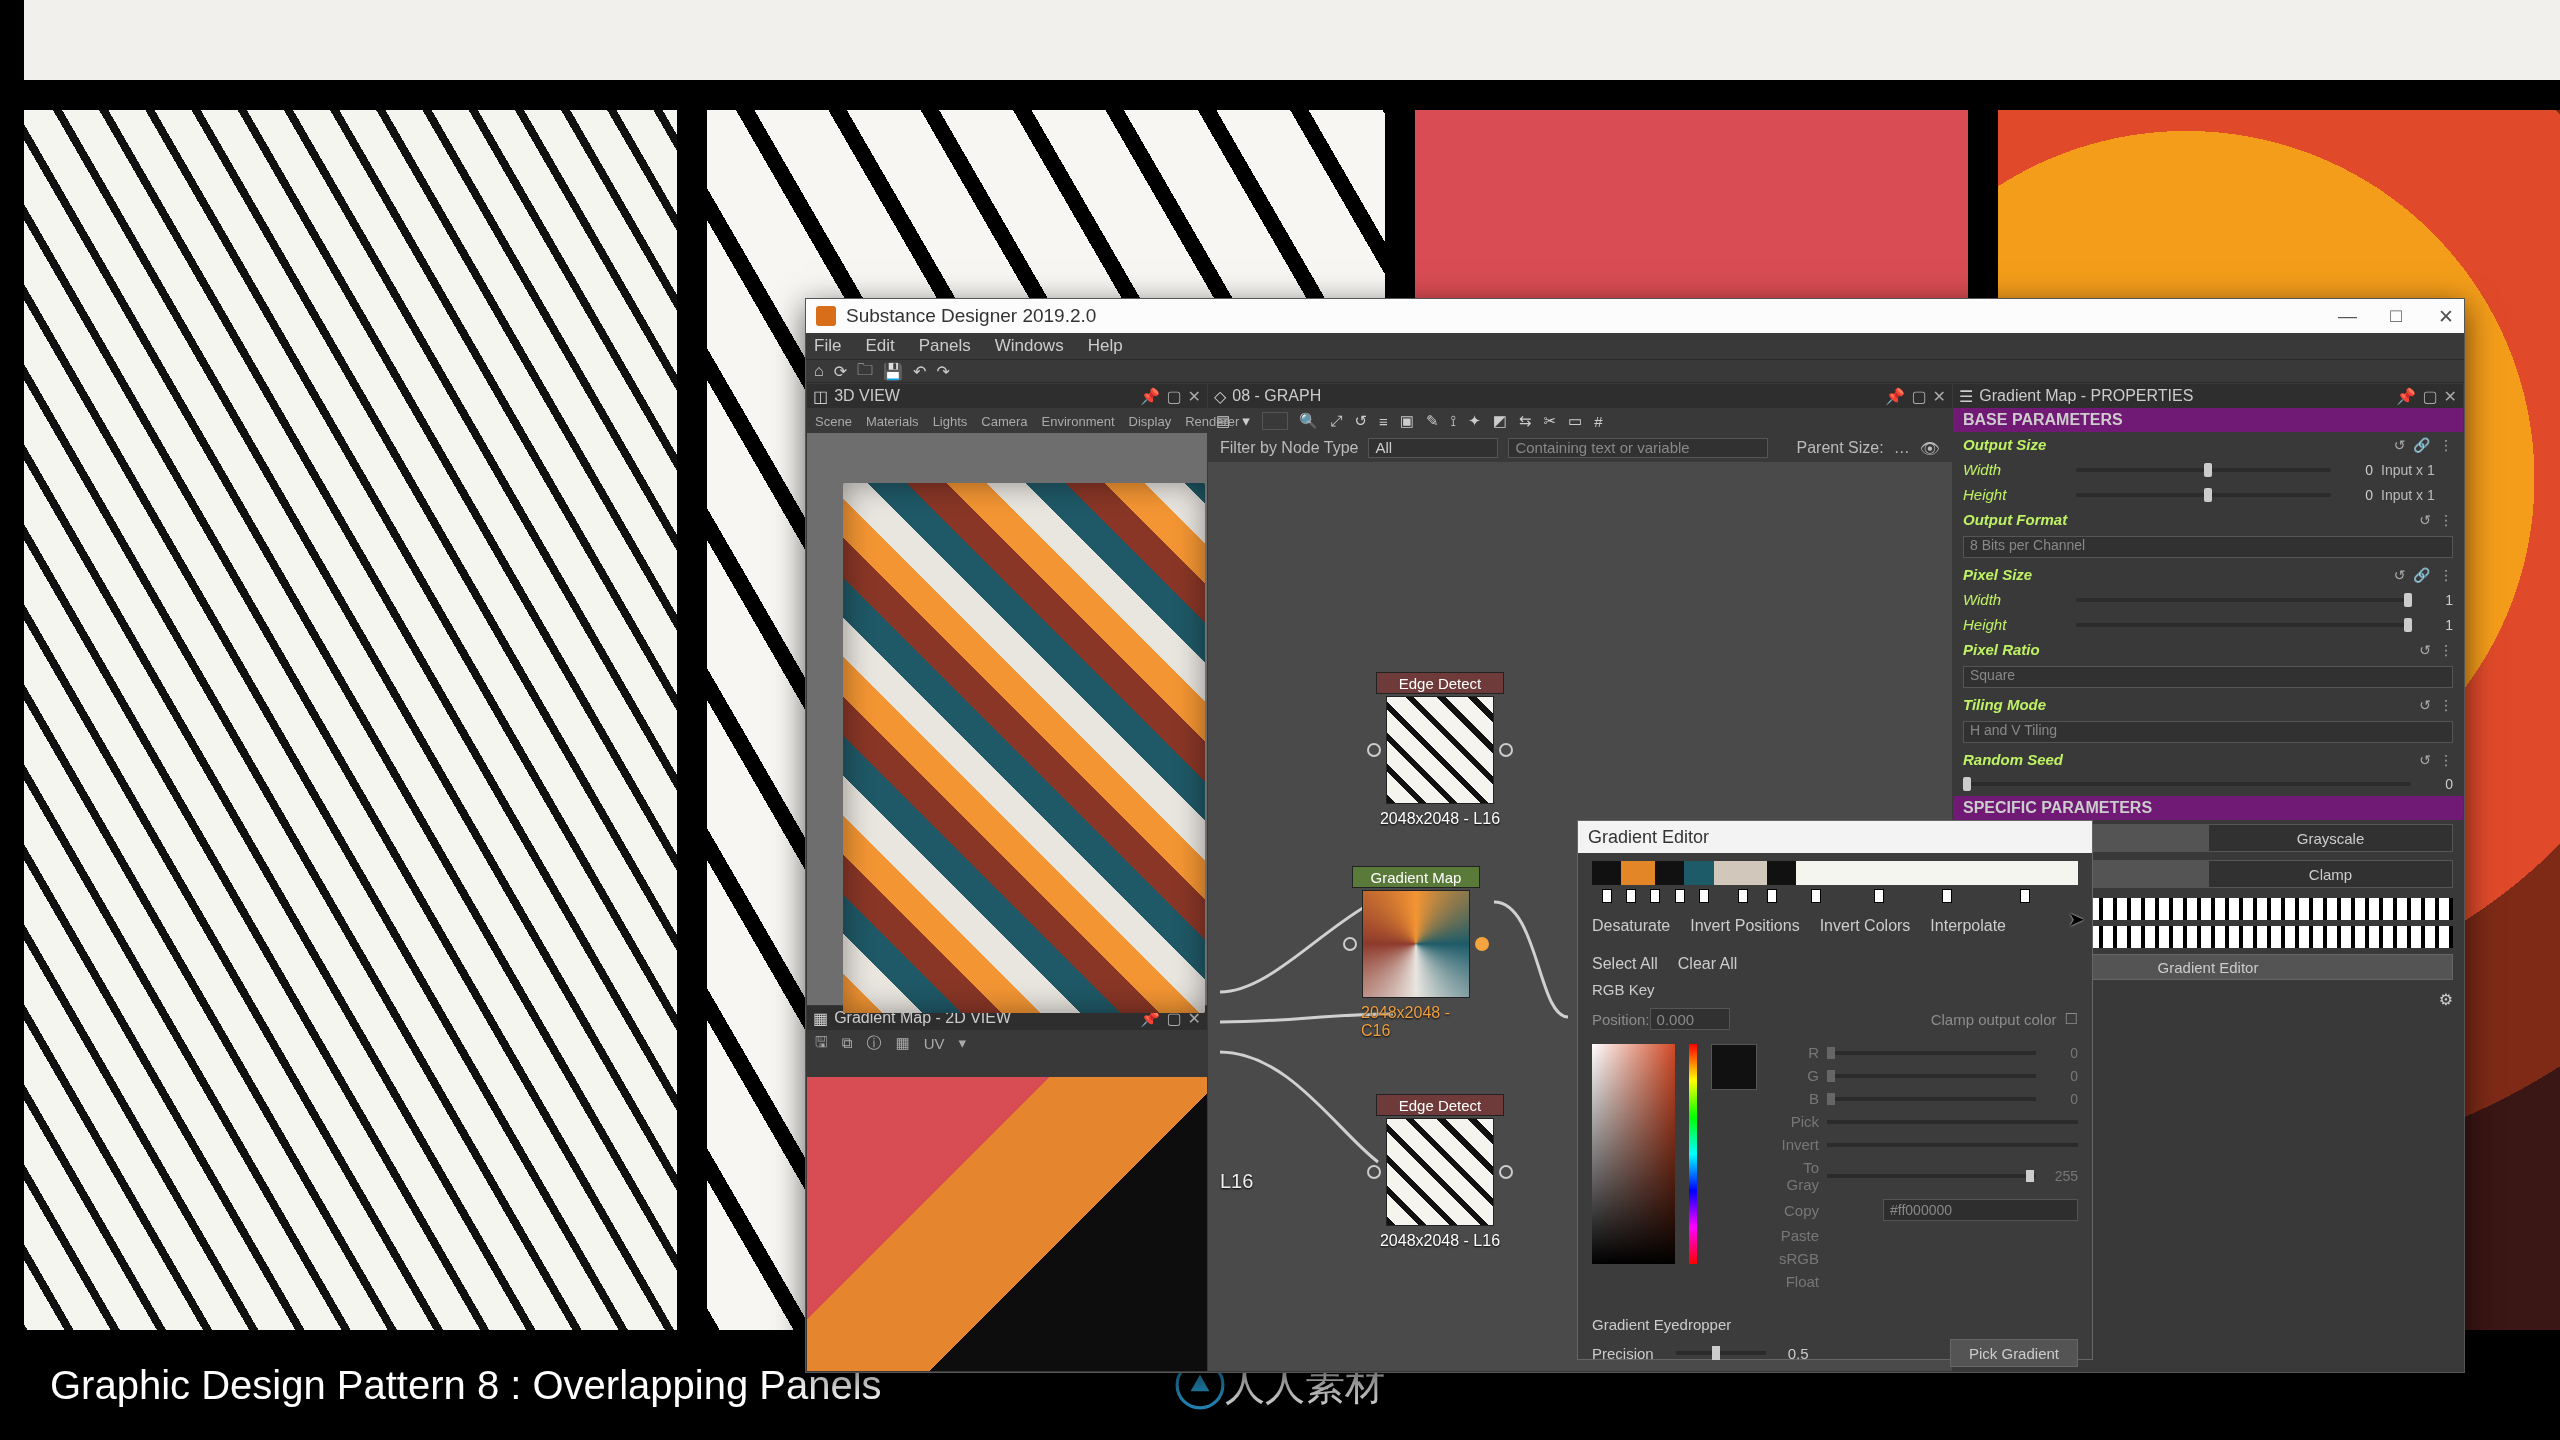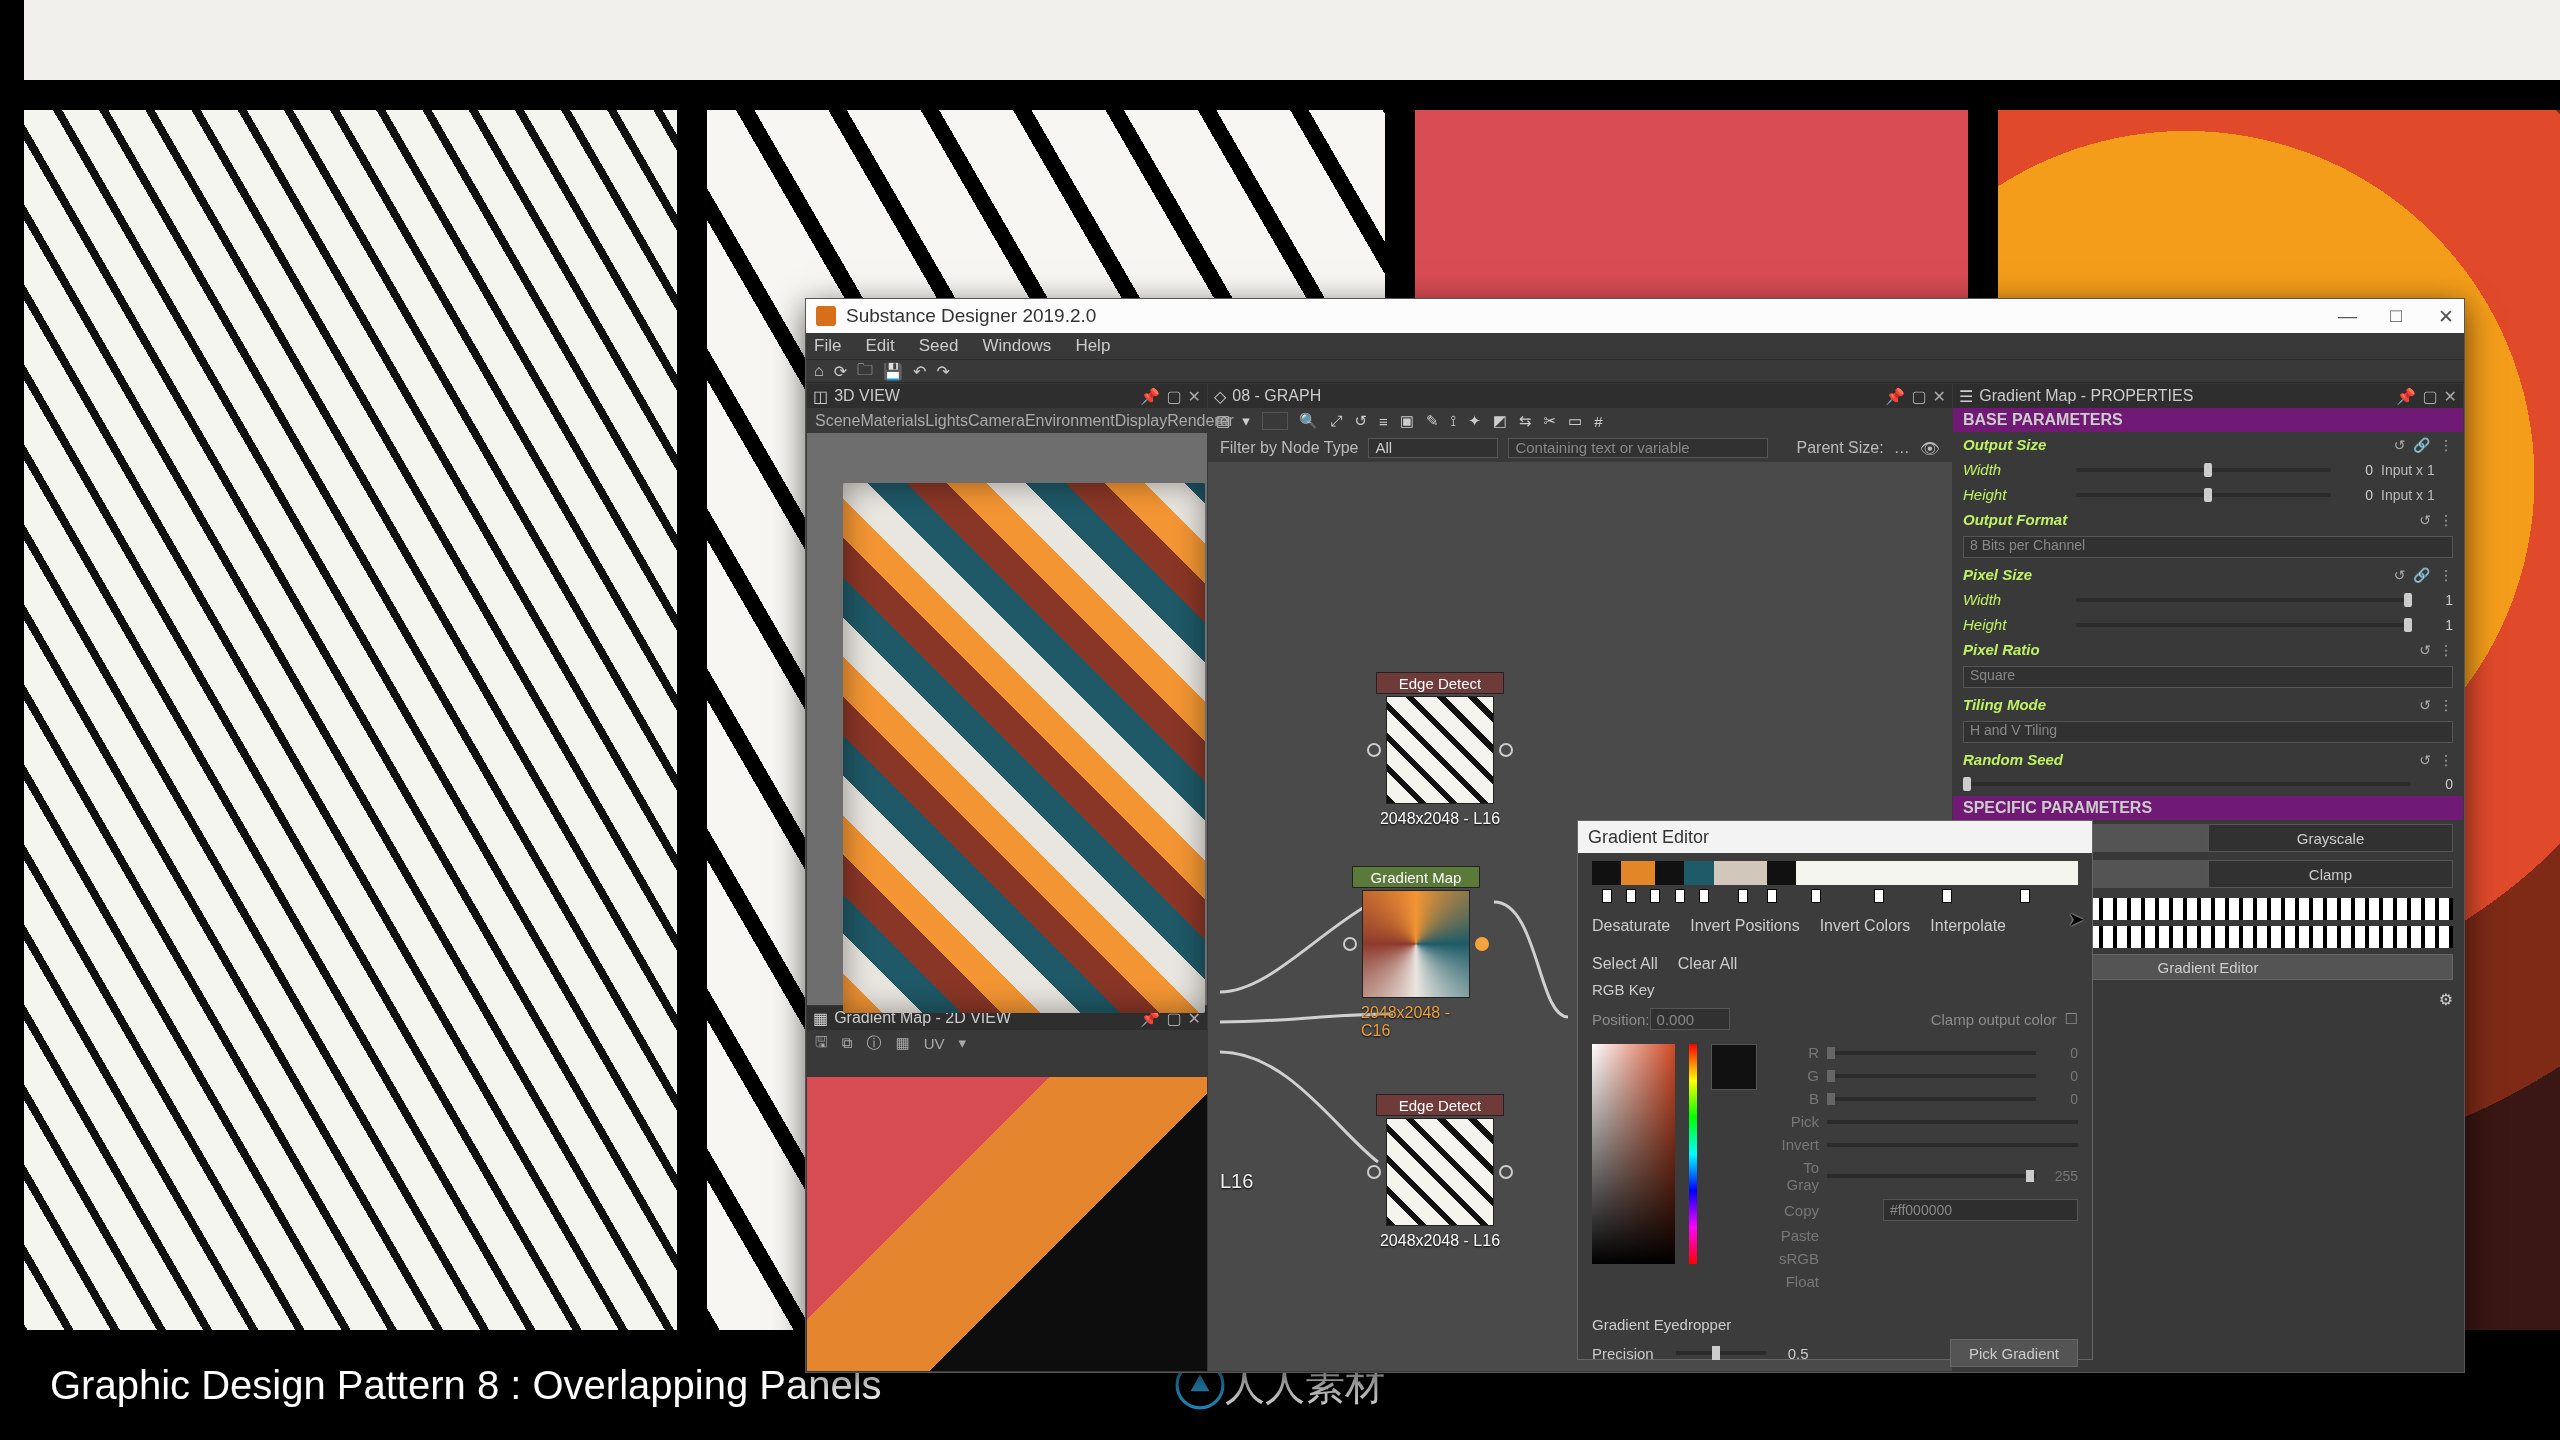--- a/index.html
+++ b/index.html
@@ -36,21 +36,21 @@
 .col-mid { flex:1; display:flex; flex-direction:column; }
 .col-right { width:510px; display:flex; flex-direction:column; }
 
 
 .phead { height:24px; background:#2e2e2e; color:#ccc; display:flex; align-items:center; padding:0 6px; font-size:16px; gap:6px; }
 .phead .ttl { flex:1; }
 .phead .x { color:#aaa; cursor:pointer; }
 
 
 .view3d { flex:1; background:#6e6e6e; position:relative; }
-.view3d .sub { height:24px; background:#393939; color:#aaa; font-size:16px; display:flex; align-items:center; padding:0 8px; }
+.view3d .sub { height:24px; background:#393939; color:#aaa; font-size:13px; display:flex; align-items:center; padding:0 8px; gap:14px; }
 .preview3d { position:absolute; left:36px; top:74px; width:362px; height:530px; background:#5c5c5c; border-radius:2px; background:repeating-linear-gradient(45deg,#f39533 0 28px,#e9e5df 28px 56px,#1f5866 56px 84px,#893626 84px 112px); box-shadow:inset 0 0 30px rgba(0,0,0,.4); }
 
 
 .view2d { height:340px; background:#393939; position:relative; }
 .view2d .sub { height:24px; background:#393939; color:#aaa; font-size:15px; display:flex; align-items:center; gap:14px; padding:0 8px; }
 .prev2d { position:absolute; inset:46px 0 0; background:#111; }
 .tri { position:absolute; inset:0; background:linear-gradient(135deg,#d84c53 0 35%,#e5852e 35% 60%,#0d0d0d 60%); }
 
 
 .gtools { height:26px; background:#393939; color:#ccc; display:flex; align-items:center; padding:0 8px; gap:12px; font-size:15px; }
@@ -149,21 +149,21 @@
     <div class="ctl">
       <span>—</span>
       <span>□</span>
       <span>✕</span>
     </div>
   </div>
 
   <div class="menubar">
     <span>File</span>
     <span>Edit</span>
-    <span>Seed</span>
+    <span>Panels</span>
     <span>Windows</span>
     <span>Help</span>
   </div>
 
   <div class="toolbar">
     <span>⌂</span>
     <span>⟳</span>
     <span>🗀</span>
     <span>💾</span>
     <span>↶</span>

